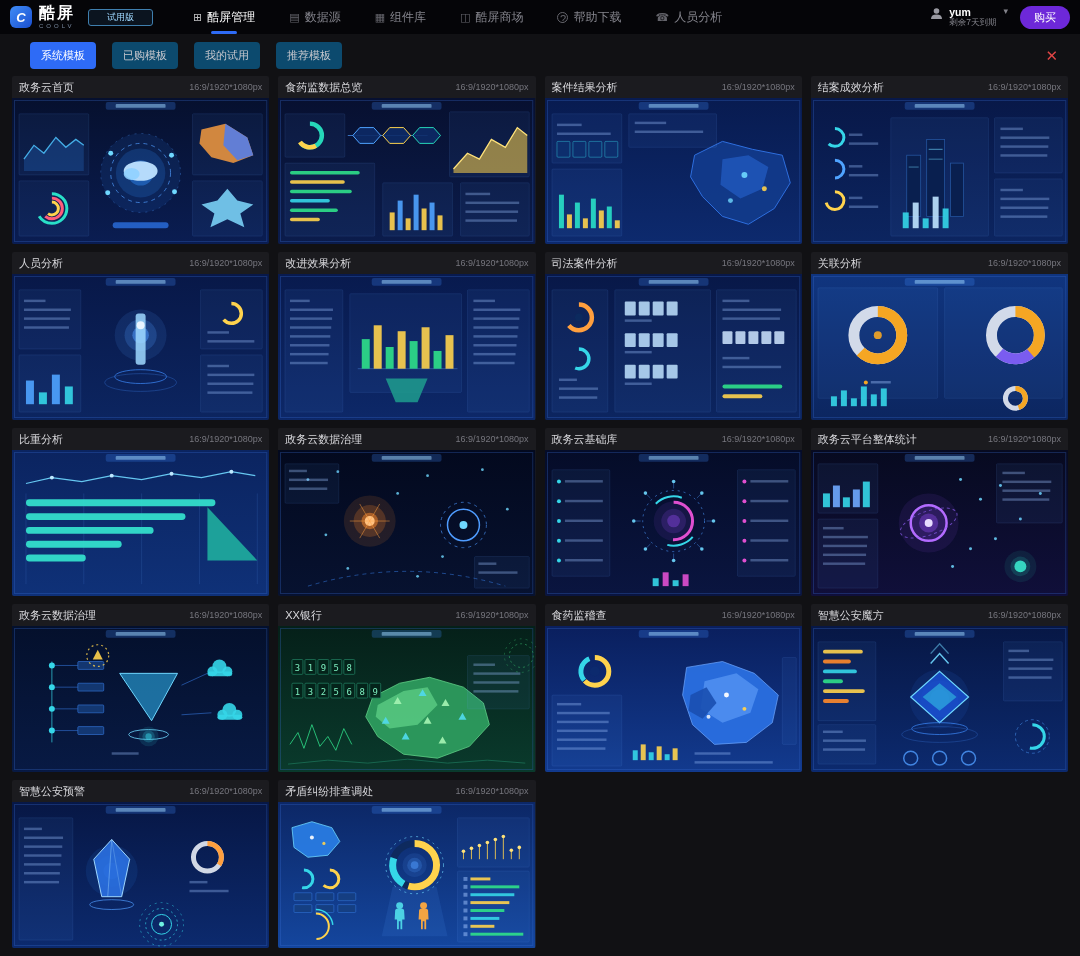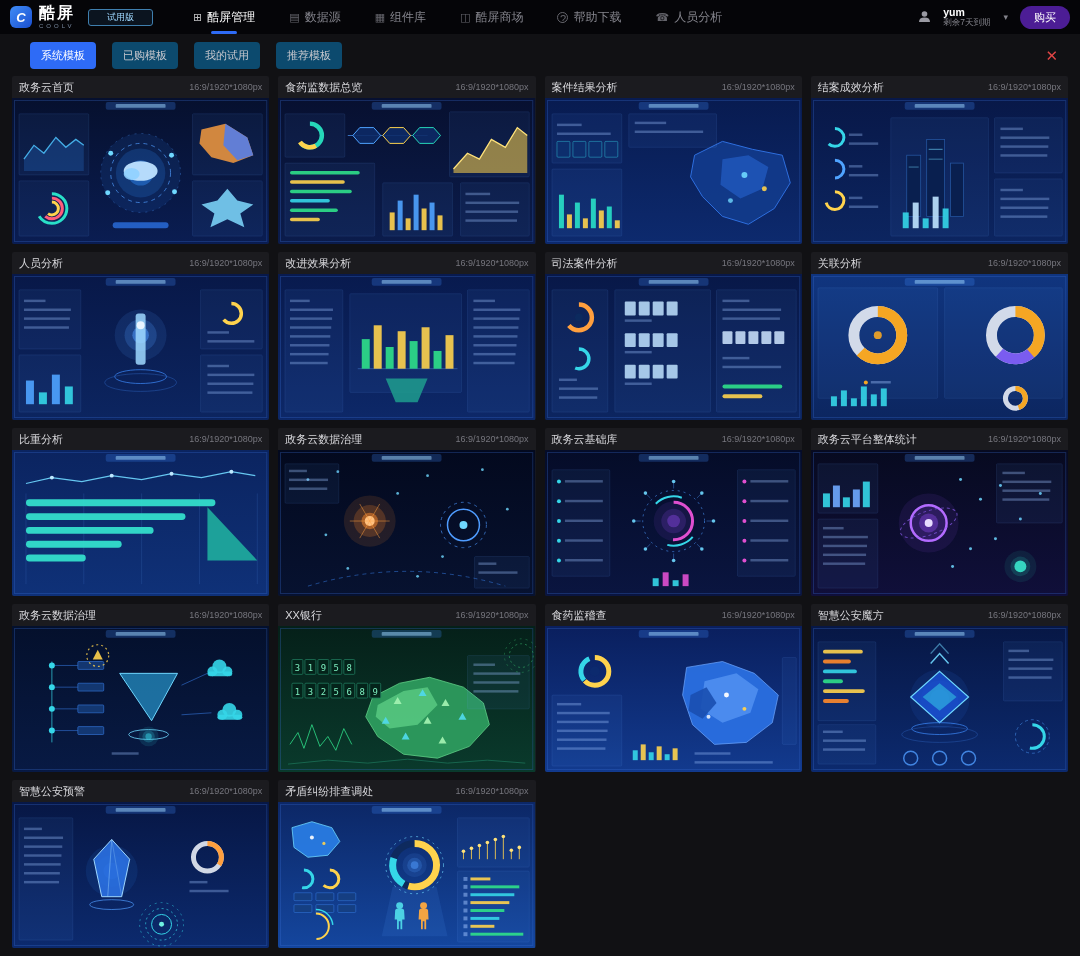--- a/index.html
+++ b/index.html
@@ -18,25 +18,25 @@
   .trial-badge { margin-left:6px; font-size:9px; color:#9fd8ff; border:1px solid #3f7fae;
     border-radius:3px; padding:1px 18px; background:rgba(40,90,140,.18); }
   .main-nav { display:flex; gap:30px; margin-left:38px; font-size:12px; color:#84848c; height:34px; }
   .nav-item { display:flex; align-items:center; gap:5px; cursor:pointer; position:relative; padding:0 2px; }
   .nav-item .nic { font-size:11px; opacity:.75; }
   .nav-item.active { color:#fff; }
   .nav-item.active::after { content:""; position:absolute; left:50%; transform:translateX(-50%);
     bottom:0; width:26px; height:3px; border-radius:2px; background:#2e6bf6; }
   .icon-circle { display:inline-grid; place-items:center; width:11px; height:11px;
     border:1px solid currentColor; border-radius:50%; font-size:8px; }
-  .user-menu { margin-left:auto; display:flex; align-items:center; gap:11px; cursor:pointer; }
+  .user-menu { margin-left:auto; display:flex; gap:5px; cursor:pointer; }
   .user-name { font-size:10.5px; font-weight:bold; color:#fff; line-height:1.15; }
   .user-sub { font-size:8.5px; color:#84848c; line-height:1.15; }
   .chev { color:#84848c; font-size:9px; margin-left:2px; }
-  .buy-btn { margin-left:12px; background:#4c1d95; border:none; color:#fff; font-size:11px;
+  .buy-btn { margin-left:12px; background:#6d28d9; border:none; color:#fff; font-size:11px;
     padding:4px 14px; border-radius:12px; cursor:pointer; }
 
   
   .toolbar { height:42px; display:flex; align-items:center; gap:16px; padding:0 18px 0 30px; }
   .tab { font-size:11px; padding:6px 11px; border-radius:4px; background:#0c4a6e; color:#c9c9cf;
     border:none; cursor:pointer; }
   .tab.active { background:#2e6bf6; color:#fff; }
   .close-btn { margin-left:auto; background:none; border:none; color:#e04545; font-size:15px;
     cursor:pointer; line-height:1; padding:4px; }
 

